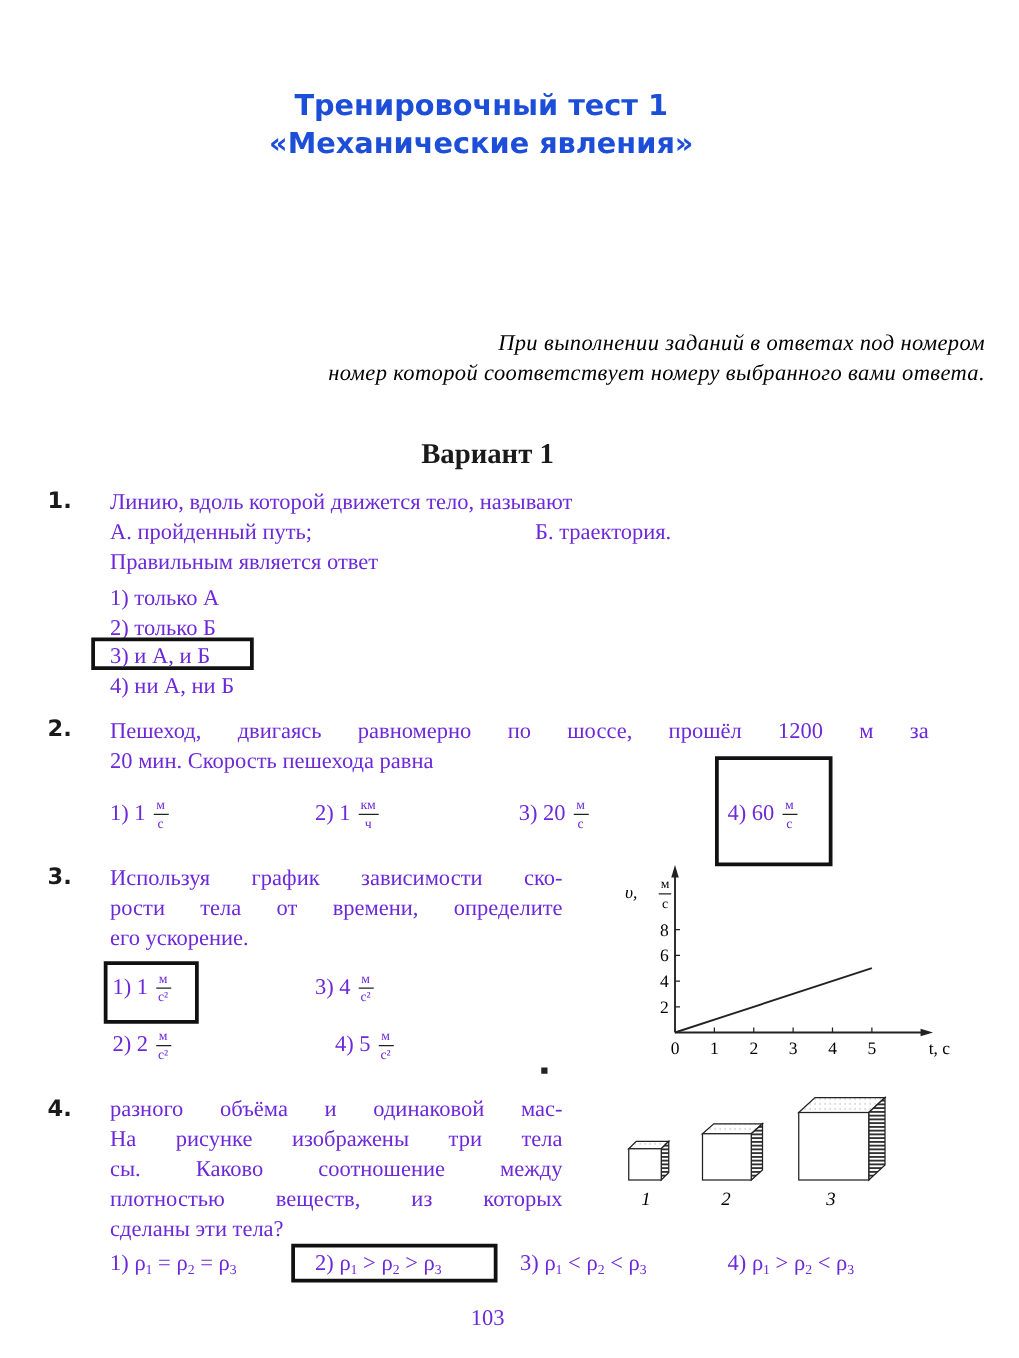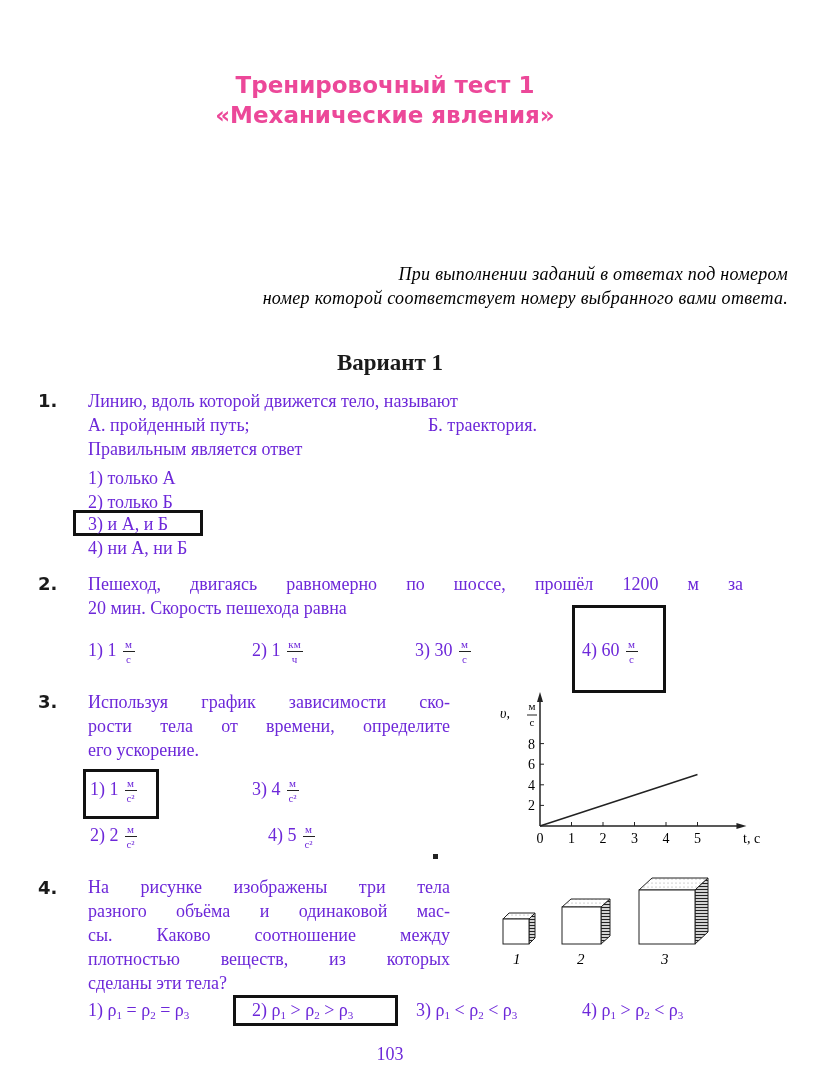--- a/index.html
+++ b/index.html
@@ -1,18 +1,18 @@
 <!DOCTYPE html>
 <html><head>
 <meta charset="utf-8">
 <style>
   html, body { margin: 0; padding: 0; background: #ffffff; }
   body { width: 815px; height: 1086px; position: relative; overflow: hidden; color: #1a1a1a; font-family: "DejaVu Serif", serif; }
   .abs { position: absolute; }
-  .title { left: 0; width: 770px; text-align: center; font-family: "DejaVu Sans", sans-serif; font-weight: bold; font-size: 23px; color: #ec4899; }
+  .title { left: 0; width: 770px; text-align: center; font-family: "DejaVu Sans", sans-serif; font-weight: bold; font-size: 23px; color: #1d4ed8; }
   .instr { left: 28px; width: 760px; text-align: right; font-family: "Liberation Serif", serif; font-style: italic; font-size: 18px; line-height: 24px; color: #000000; letter-spacing: 0.3px; }
   .variant { left: 0; width: 780px; text-align: center; font-family: "Liberation Serif", serif; font-weight: bold; font-size: 23px; }
   .qnum { font-family: "DejaVu Sans", sans-serif; font-weight: bold; font-size: 18px; }
   .txt { font-family: "Liberation Serif", serif; font-size: 18px; line-height: 24px; color: #6d28d9; }
   .just { text-align: justify; text-align-last: justify; }
   .frac { display: inline-flex; flex-direction: column; align-items: center; vertical-align: middle; font-size: 11px; line-height: 12px; margin-left: 6px; }
   .frac .bar { width: 12px; border-top: 1px solid #222; margin: 1px 0; }
   .box { border: 3px solid #111; box-sizing: border-box; }
   .sub { font-size: 11px; vertical-align: -3px; }
   svg text { font-family: "Liberation Serif", serif; }
@@ -53,21 +53,21 @@
     </span>
 </div>
 <div class="abs txt" style="left:252px; top:638px;">
   <span>2) 1</span><span class="frac">
       <span>км</span>
       <span class="bar" style="width:16px"></span>
       <span>ч</span>
     </span>
 </div>
 <div class="abs txt" style="left:415px; top:638px;">
-  <span>3) 30</span><span class="frac">
+  <span>3) 20</span><span class="frac">
       <span>м</span>
       <span class="bar"></span>
       <span>с</span>
     </span>
 </div>
 <div class="abs box" style="left:572px; top:605px; width:94px; height:88px;"></div>
 <div class="abs txt" style="left:582px; top:638px;">
   <span>4) 60</span><span class="frac">
       <span>м</span>
       <span class="bar"></span>
@@ -144,22 +144,22 @@
     </g>
   <text id="y-sym" x="10" y="30" font-size="14" font-style="italic">υ,</text>
   <text id="y-num" x="42" y="22" font-size="11" text-anchor="middle">м</text>
   <line x1="37" y1="27" x2="47" y2="27" stroke="#222" stroke-width="1"></line>
   <text id="y-den" x="42" y="38" font-size="11" text-anchor="middle">с</text>
   <text x="253" y="155" font-size="14">t, с</text>
 </svg>
 
 <div class="abs qnum" style="left:38px; top:877px;">4.</div>
 <div class="abs txt" style="left:88px; top:875px; width:362px;">
+  <div class="just">разного объёма и одинаковой мас-</div>
   <div class="just">На рисунке изображены три тела</div>
-  <div class="just">разного объёма и одинаковой мас-</div>
   <div class="just">сы. Каково соотношение между</div>
   <div class="just">плотностью веществ, из которых</div>
   <div>сделаны эти тела?</div>
 </div>
 
 <svg class="abs" style="left:495px; top:870px;" width="230" height="100">
   <defs>
     <pattern id="hatch" width="3" height="3" patternUnits="userSpaceOnUse">
       <rect width="3" height="3" fill="#fff"></rect>
       <line x1="0" y1="1.5" x2="3" y2="1.5" stroke="#222" stroke-width="1.4"></line>

